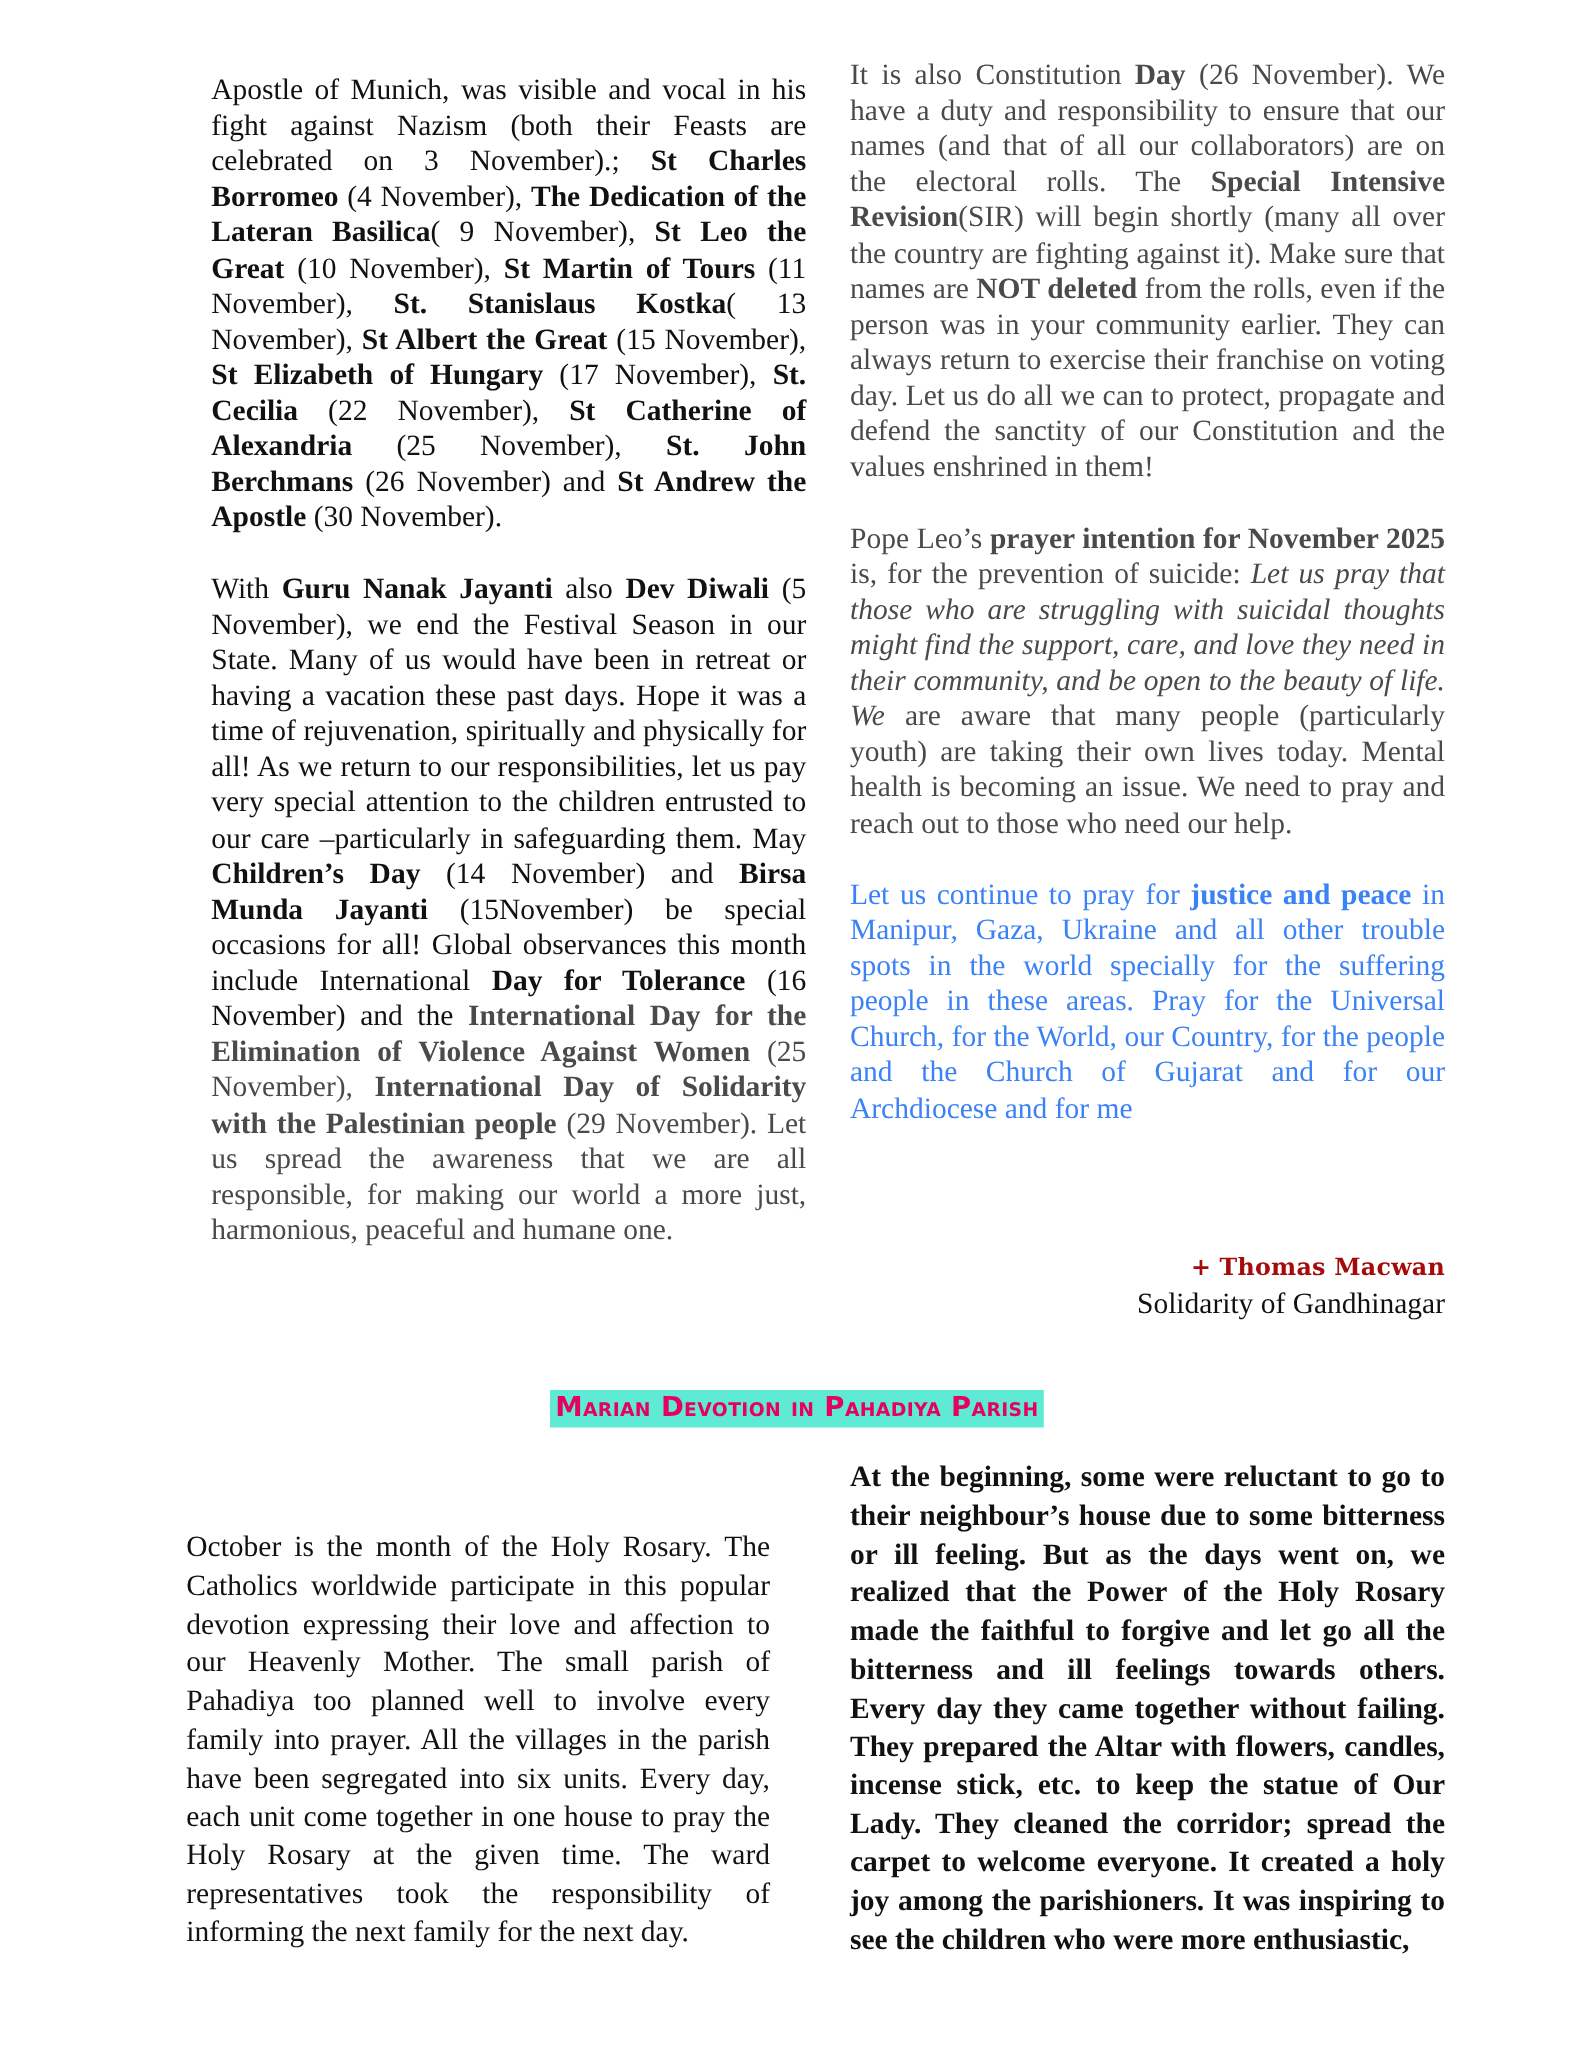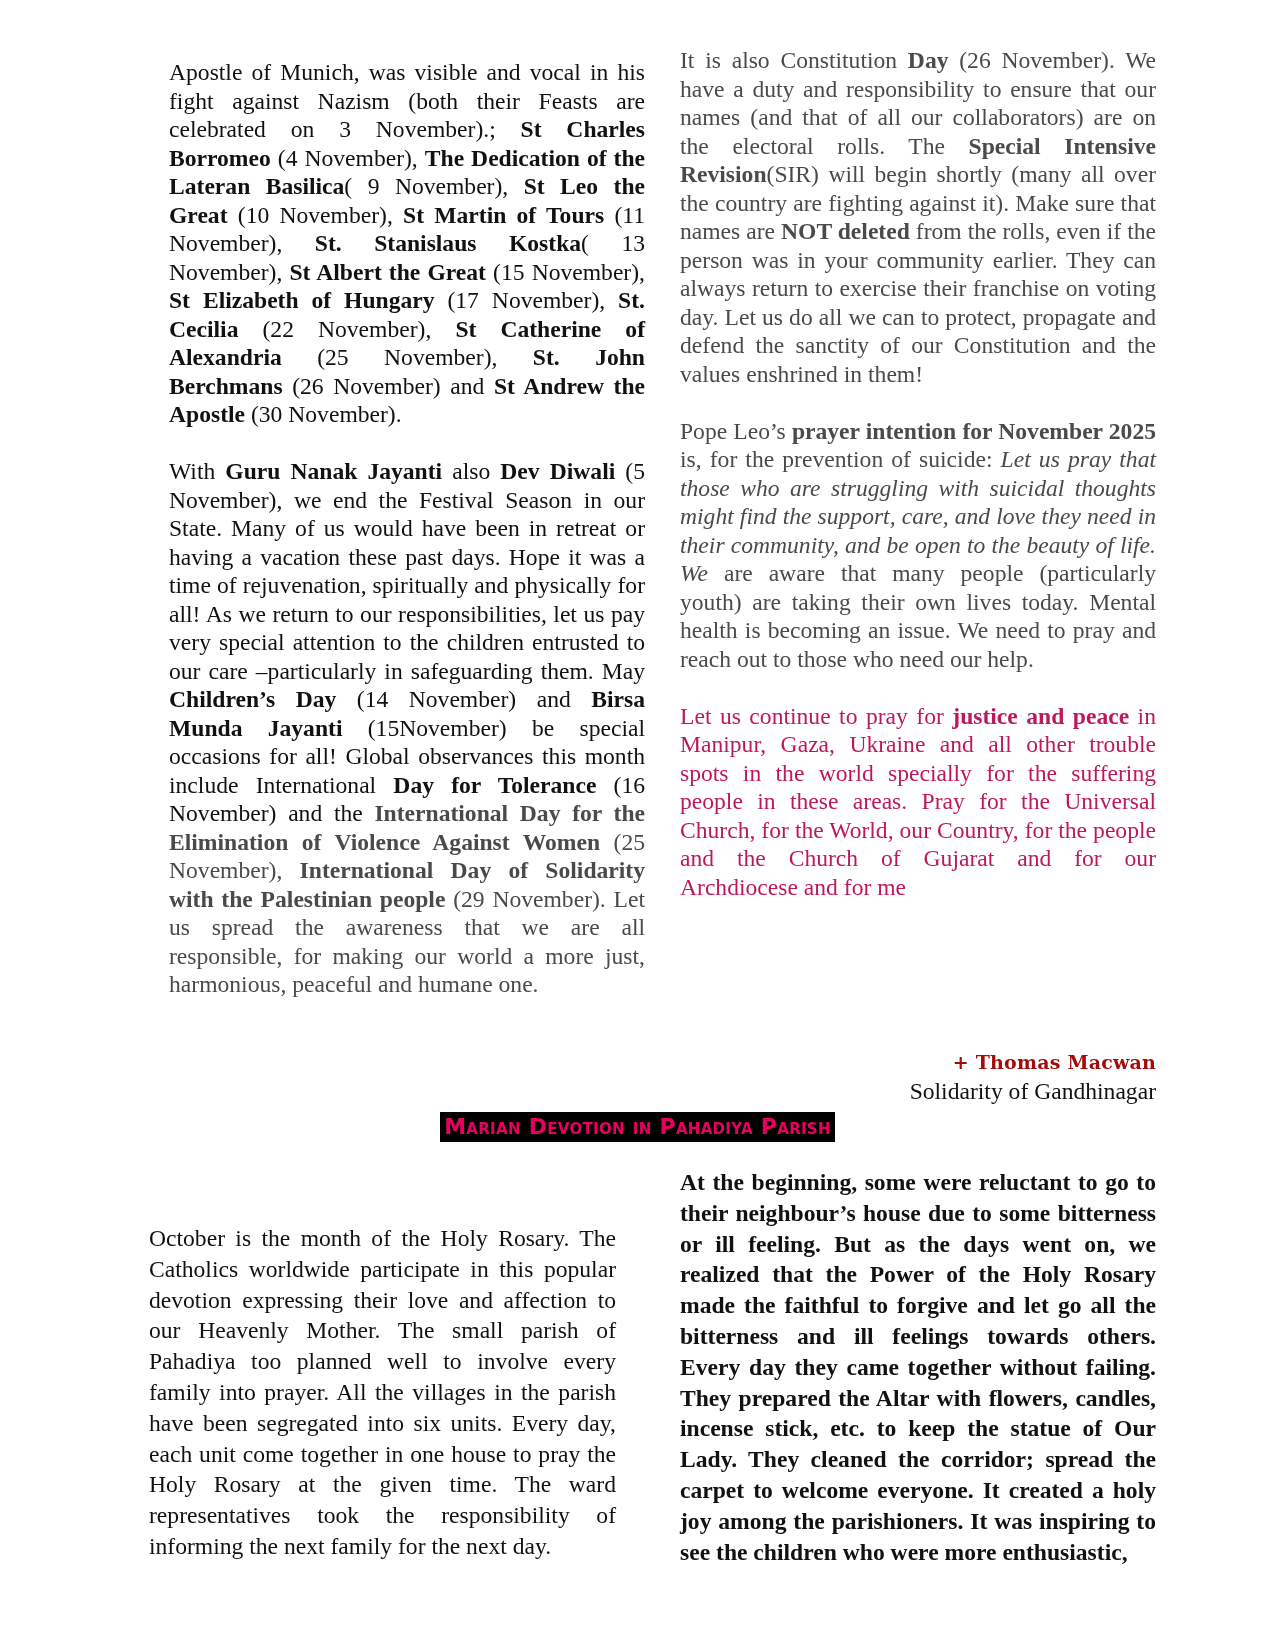--- a/index.html
+++ b/index.html
@@ -5,50 +5,50 @@
   html, body { margin: 0; padding: 0; background: #ffffff; }
   body { width: 1275px; height: 1650px; position: relative; overflow: hidden;
          font-family: "Liberation Serif", "DejaVu Serif", serif; color: #111; }
   .col { position: absolute; font-size: 23.6px; line-height: 28.5px; text-align: justify; }
   .col p { margin: 0; }
   .col p + p { margin-top: 28.5px; }
   .left-top { left: 149px; top: 58px; width: 476px; margin-left: 20px; }
   .right-top { left: 680px; top: 46px; width: 476px; }
   .gray { color: #4a4a4a; }
   b { font-weight: bold; }
-  .sig { position: absolute; right: 119px; top: 1000px; text-align: right; font-size: 23.6px; line-height: 28.5px; margin-top: 48px; }
+  .sig { position: absolute; right: 119px; top: 1000px; text-align: right; font-size: 23.6px; line-height: 28.5px; }
   .sig-name { color: #a50b0b; font-weight: bold; font-family: "DejaVu Serif", serif; font-size: 19px; letter-spacing: 0.2px; }
   .heading-wrap { position: absolute; left: 0; width: 1275px; top: 1112px; text-align: center; }
   .heading { display: inline-block; background: #00f5f5; color: #e8005f; font-family: "DejaVu Sans", sans-serif;
              font-weight: bold; font-size: 22px; line-height: 30px; padding: 0 4px; font-variant: small-caps; letter-spacing: 0.3px; }
   .bottom { font-size: 23.6px; line-height: 30.8px; }
   .left-bottom { left: 149px; top: 1223px; width: 467px; }
   .right-bottom { left: 680px; top: 1167px; width: 476px; font-weight: bold; }
 </style>
 </head>
 <body>
 
 <div class="col left-top">
   <p><span>Apostle of Munich, was visible and vocal in his fight against Nazism (both their Feasts are celebrated on 3 November).; </span><b>St Charles Borromeo</b><span> (4 November), </span><b>The Dedication of the Lateran Basilica</b><span>( 9 November), </span><b>St Leo the Great</b><span> (10 November), </span><b>St Martin of Tours</b><span> (11 November), </span><b>St. Stanislaus Kostka</b><span>( 13 November), </span><b>St Albert the Great</b><span> (15 November), </span><b>St Elizabeth of Hungary</b><span> (17 November), </span><b>St. Cecilia</b><span> (22 November), </span><b>St Catherine of Alexandria</b><span> (25 November), </span><b>St. John Berchmans</b><span> (26 November) and </span><b>St Andrew the Apostle</b><span> (30 November).</span></p>
   <p><span>With </span><b>Guru Nanak Jayanti</b><span> also </span><b>Dev Diwali</b><span> (5 November), we end the Festival Season in our State. Many of us would have been in retreat or having a vacation these past days. Hope it was a time of rejuvenation, spiritually and physically for all! As we return to our responsibilities, let us pay very special attention to the children entrusted to our care –particularly in safeguarding them. May </span><b>Children’s Day</b><span> (14 November) and </span><b>Birsa Munda Jayanti</b><span> (15November) be special occasions for all! Global observances this month include International </span><b>Day for Tolerance</b><span> (16 November) and the </span><b style="color: rgb(74, 74, 74);">International Day for the Elimination of Violence Against Women</b><span style="color: rgb(74, 74, 74);"> (25 November), </span><b style="color: rgb(74, 74, 74);">International Day of Solidarity with the Palestinian people</b><span style="color: rgb(74, 74, 74);"> (29 November). Let us spread the awareness that we are all responsible, for making our world a more just, harmonious, peaceful and humane one.</span></p>
 </div>
 
 <div class="col right-top gray">
   <p><span>It is also Constitution </span><b>Day</b><span> (26 November). We have a duty and responsibility to ensure that our names (and that of all our collaborators) are on the electoral rolls. The </span><b>Special Intensive Revision</b><span>(SIR) will begin shortly (many all over the country are fighting against it). Make sure that names are </span><b>NOT deleted</b><span> from the rolls, even if the person was in your community earlier. They can always return to exercise their franchise on voting day. Let us do all we can to protect, propagate and defend the sanctity of our Constitution and the values enshrined in them!</span></p>
   <p><span>Pope Leo’s </span><b>prayer intention for November 2025</b><span> is, for the prevention of suicide: </span><i>Let us pray that those who are struggling with suicidal thoughts might find the support, care, and love they need in their community, and be open to the beauty of life. We</i><span> are aware that many people (particularly youth) are taking their own lives today. Mental health is becoming an issue. We need to pray and reach out to those who need our help.</span></p>
-  <p style="color:#be185d"><span>Let us continue to pray for </span><b>justice and peace</b><span> in Manipur, Gaza, Ukraine and all other trouble spots in the world specially for the suffering people in these areas. Pray for the Universal Church, for the World, our Country, for the people and the Church of Gujarat and for our Archdiocese and for me</span></p>
+  <p style="color:#3b82f6"><span>Let us continue to pray for </span><b>justice and peace</b><span> in Manipur, Gaza, Ukraine and all other trouble spots in the world specially for the suffering people in these areas. Pray for the Universal Church, for the World, our Country, for the people and the Church of Gujarat and for our Archdiocese and for me</span></p>
 </div>
 
 <div class="sig">
   <div class="sig-name">+ Thomas Macwan</div>
   <div>Solidarity of Gandhinagar</div>
 </div>
 
 <div class="heading-wrap">
-  <span class="heading" style="background: #000000; color: rgb(232, 0, 95);">Marian Devotion in Pahadiya Parish</span>
+  <span class="heading" style="background: #5eead4; color: rgb(232, 0, 95);">Marian Devotion in Pahadiya Parish</span>
 </div>
 
 <div class="col bottom left-bottom">
   <p>October is the month of the Holy Rosary. The Catholics worldwide participate in this popular devotion expressing their love and affection to our Heavenly Mother. The small parish of Pahadiya too planned well to involve every family into prayer. All the villages in the parish have been segregated into six units. Every day, each unit come together in one house to pray the Holy Rosary at the given time. The ward representatives took the responsibility of informing the next family for the next day.</p>
 </div>
 <div class="col bottom right-bottom">
   <p>At the beginning, some were reluctant to go to their neighbour’s house due to some bitterness or ill feeling. But as the days went on, we realized that the Power of the Holy Rosary made the faithful to forgive and let go all the bitterness and ill feelings towards others. Every day they came together without failing. They prepared the Altar with flowers, candles, incense stick, etc. to keep the statue of Our Lady. They cleaned the corridor; spread the carpet to welcome everyone. It created a holy joy among the parishioners. It was inspiring to see the children who were more enthusiastic,</p>
 </div>
 
 </body></html>

